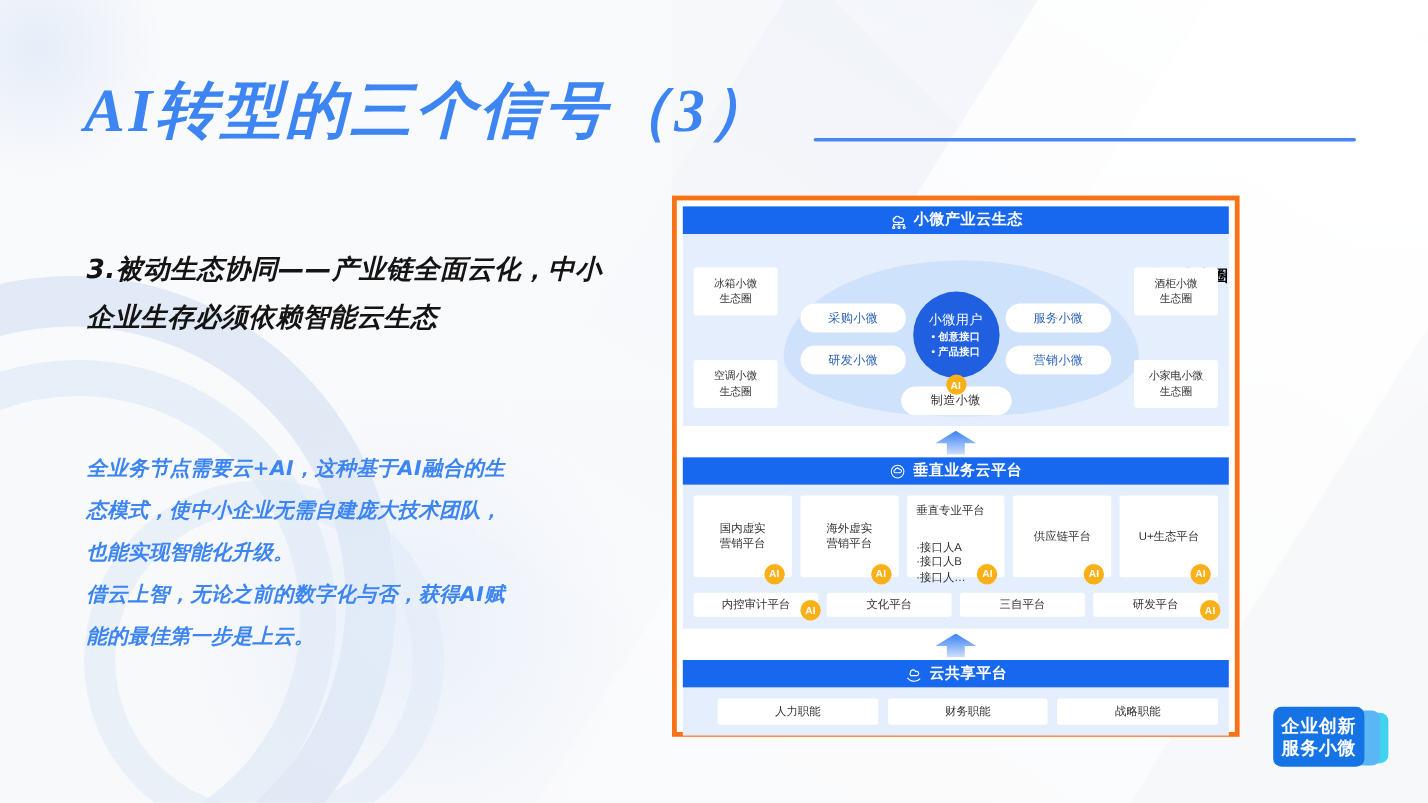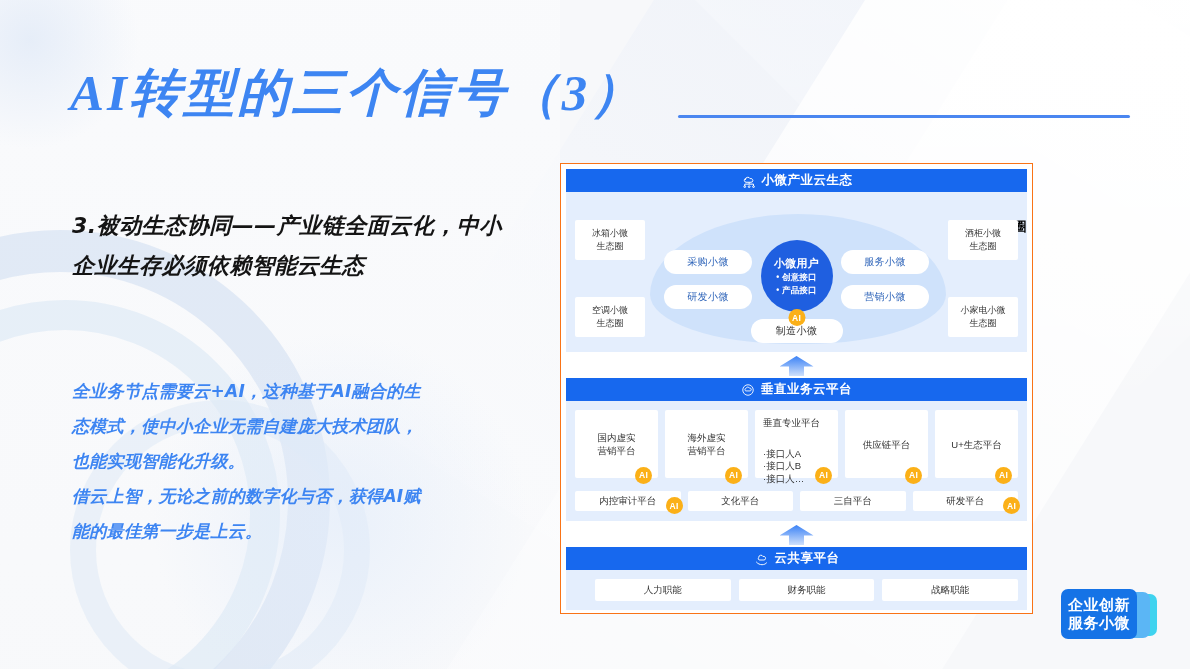--- a/index.html
+++ b/index.html
@@ -78,21 +78,21 @@
     position:absolute; left:72px; top:374px; width:420px;
     font-size:17px; font-weight:800; font-style:italic; color:#3d85f2;
     line-height:35px; letter-spacing:.3px;
     font-family:"DejaVu Sans","Liberation Sans",sans-serif;
   }
   .body-copy p { margin:0; }
 
   
   .diagram {
     position:absolute; left:560px; top:163px; width:473px; height:451px;
-    background:#ffffff; border:1px solid #f97316;
+    background:#ffffff; border:4px solid #f97316;
     padding:5px;
   }
   .band {
     background:#1768ee; color:#fff; height:23px;
     display:flex; align-items:center; justify-content:center; gap:6px;
     font-size:12.5px; font-weight:700; letter-spacing:.5px;
   }
   .band svg { display:block; }
 
   .panel { background:#e4eefd; padding:8px 9px 10px; }
@@ -128,21 +128,21 @@
   .pill-d { right:98px; top:93px; }
   .pill-e { left:50%; transform:translateX(-50%); top:127px; width:92px; color:#333;}
 
   .core-circle {
     position:absolute; left:50%; transform:translateX(-50%); top:48px;
     width:72px; height:72px; border-radius:50%;
     background:#1f5fe0; color:#fff;
     display:flex; flex-direction:column; align-items:center; justify-content:center;
     gap:1px;
   }
-  .core-title { font-size:11px; font-weight:700; letter-spacing:.3px; }
+  .core-title { font-size:11px; font-weight:400; letter-spacing:.3px; }
   .core-item { font-size:8.5px; font-weight:700; letter-spacing:.2px; }
 
   .ai-badge {
     position:absolute; width:17px; height:17px; border-radius:50%;
     background:#fbb018; color:#fff; font-size:8.5px; font-weight:700;
     display:flex; align-items:center; justify-content:center;
     letter-spacing:.2px;
   }
   .ai-core { left:50%; transform:translateX(-50%); top:117px; }
 

